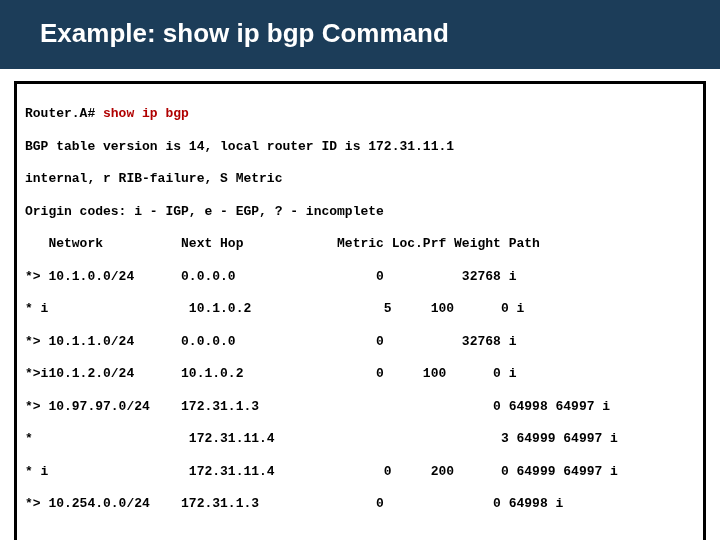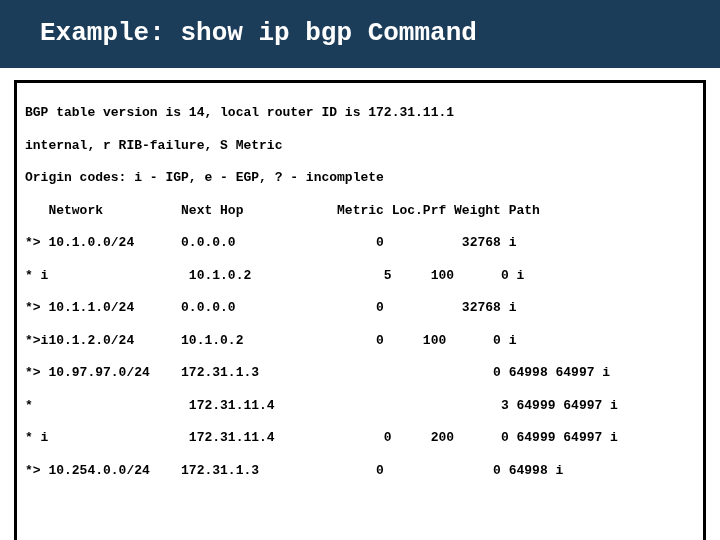--- a/index.html
+++ b/index.html
@@ -1,15 +1,15 @@
 <!DOCTYPE html>
 <html><head>
 <meta charset="utf-8">
 <style>
-  * { margin: 0; padding: 0; box-sizing: border-box; font-family: Liberation Mono, monospace; }
+  * { margin: 0; padding: 0; box-sizing: border-box; }
   body {
     width: 720px;
     height: 540px;
     background: #fff;
     font-family: Arial, Helvetica, sans-serif;
     overflow: hidden;
   }
   .title-bar {
     background: #1c3d59;
     color: #fff;
@@ -36,20 +36,21 @@
   .row { display: block; }
 </style>
 </head>
 <body>
 
 <div class="title-bar">
   <h1>Example: show ip bgp Command</h1>
 </div>
 
 <div class="terminal">
+<span class="row"><span class="prompt">Router.A# </span><span class="cmd">show ip bgp</span></span>
 <span class="row">BGP table version is 14, local router ID is 172.31.11.1</span>
 <span class="row">internal, r RIB-failure, S Metric</span>
 <span class="row">Origin codes: i - IGP, e - EGP, ? - incomplete</span>
 <span class="row">   Network          Next Hop            Metric Loc.Prf Weight Path</span>
 <span class="row">*&gt; 10.1.0.0/24      0.0.0.0                  0          32768 i</span>
 <span class="row">* i                  10.1.0.2                 5     100      0 i</span>
 <span class="row">*&gt; 10.1.1.0/24      0.0.0.0                  0          32768 i</span>
 <span class="row">*&gt;i10.1.2.0/24      10.1.0.2                 0     100      0 i</span>
 <span class="row">*&gt; 10.97.97.0/24    172.31.1.3                              0 64998 64997 i</span>
 <span class="row">*                    172.31.11.4                             3 64999 64997 i</span>

